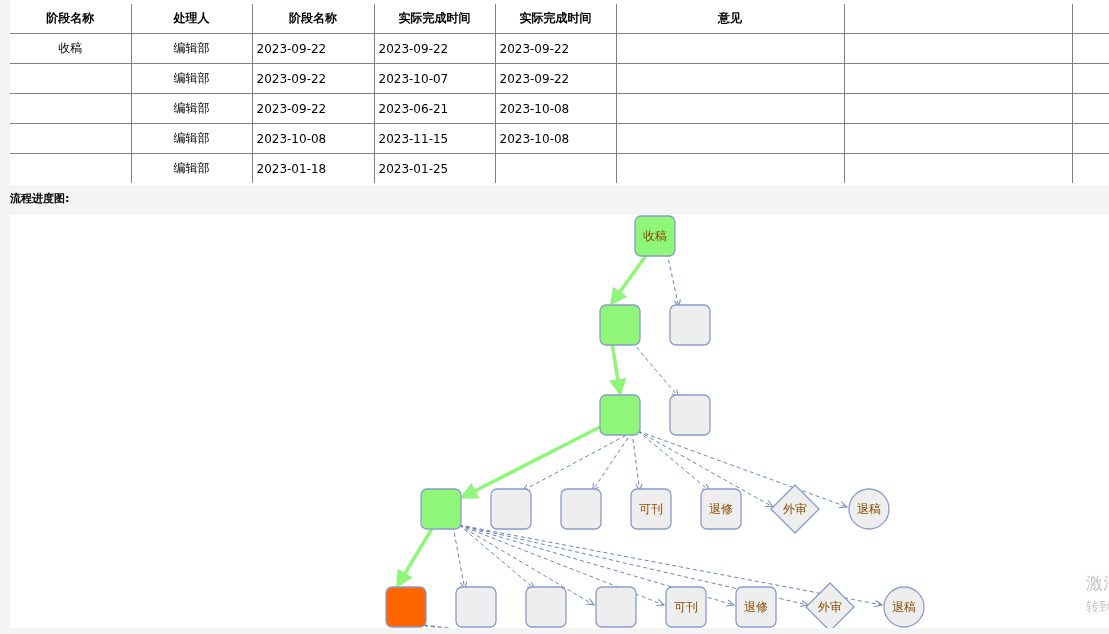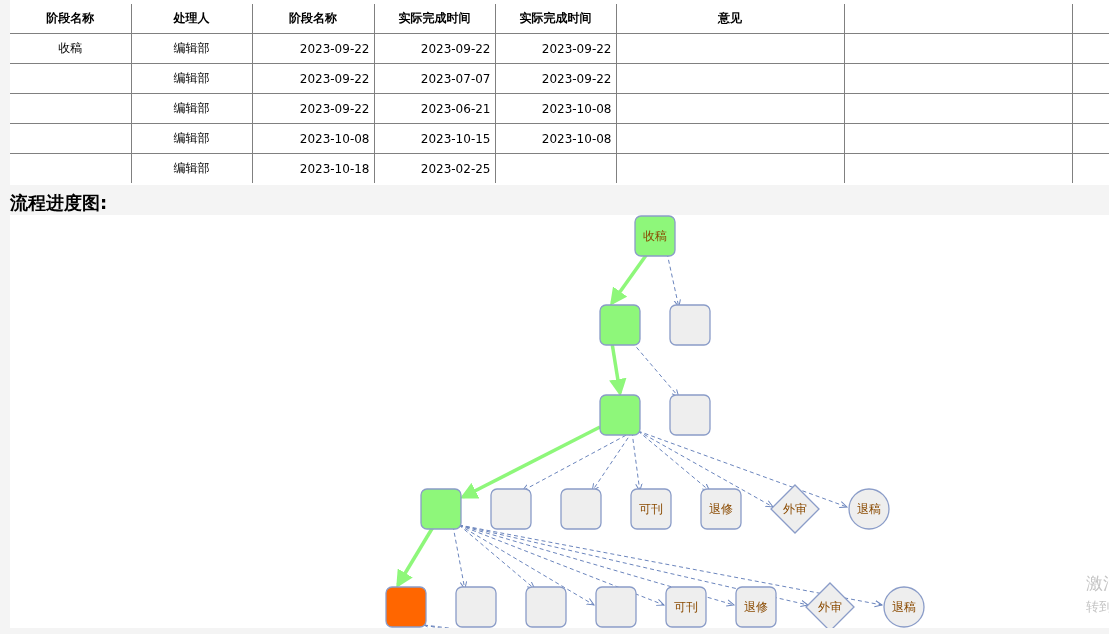--- a/index.html
+++ b/index.html
@@ -4,23 +4,23 @@
 <style>
   html,body{margin:0;padding:0;}
   body{width:1109px;height:634px;overflow:hidden;background:#f4f4f4;font-family:"DejaVu Sans","Liberation Sans",sans-serif;font-size:12px;color:#000;position:relative;}
   .page{position:absolute;left:10px;top:0;width:1099px;height:634px;background:#fff;}
   .topstrip{position:absolute;left:0;top:0;width:1109px;height:4px;background:#f4f4f4;}
   table.grid{position:absolute;left:10px;top:4px;border-collapse:collapse;table-layout:fixed;background:#fff;}
   table.grid th,table.grid td{border-bottom:1px solid #808080;border-right:1px solid #808080;height:29px;padding:0 4px;white-space:nowrap;overflow:hidden;font-size:12px;}
   table.grid th{font-weight:bold;text-align:center;height:29px;}
   table.grid tr:last-child td{border-bottom:none;}
   table.grid td.c{text-align:center;}
-  table.grid td.l{text-align:right;margin-top:32px;}
+  table.grid td.l{text-align:left;margin-top:32px;}
   .section{position:absolute;left:10px;top:185px;width:1099px;height:30px;background:#f4f4f4;}
-  .section-label{position:absolute;left:0;top:6px;font-weight:bold;font-size:18px;}
+  .section-label{position:absolute;left:0;top:6px;font-weight:bold;font-size:11px;}
   svg.flow{position:absolute;left:0;top:215px;}
   .node-label{font-size:12px;fill:#8a4a00;font-family:"DejaVu Sans","Liberation Sans",sans-serif;}
   .bottombar{position:absolute;left:0;top:628px;width:1109px;height:6px;background:#f4f4f4;}
   .wm{position:absolute;left:1086px;color:#c4c4c4;white-space:nowrap;}
   .wm1{top:572px;font-size:17px;}
   .wm2{top:598px;font-size:13px;}
 </style>
 </head>
 <body>
 
@@ -58,51 +58,51 @@
         <td class="l">2023-09-22</td>
         <td class="l">2023-09-22</td>
         <td class="l"></td>
         <td class="l"></td>
         <td class="l" style="border-right: none;"></td>
       </tr>
       <tr>
         <td class="c"></td>
         <td class="c">编辑部</td>
         <td class="l">2023-09-22</td>
-        <td class="l">2023-07-07</td>
+        <td class="l">2023-10-07</td>
         <td class="l">2023-09-22</td>
         <td class="l"></td>
         <td class="l"></td>
         <td class="l" style="border-right: none;"></td>
       </tr>
       <tr>
         <td class="c"></td>
         <td class="c">编辑部</td>
         <td class="l">2023-09-22</td>
         <td class="l">2023-06-21</td>
         <td class="l">2023-10-08</td>
         <td class="l"></td>
         <td class="l"></td>
         <td class="l" style="border-right: none;"></td>
       </tr>
       <tr>
         <td class="c"></td>
         <td class="c">编辑部</td>
         <td class="l">2023-10-08</td>
-        <td class="l">2023-10-15</td>
+        <td class="l">2023-11-15</td>
         <td class="l">2023-10-08</td>
         <td class="l"></td>
         <td class="l"></td>
         <td class="l" style="border-right: none;"></td>
       </tr>
       <tr>
         <td class="c"></td>
         <td class="c">编辑部</td>
-        <td class="l">2023-10-18</td>
-        <td class="l">2023-02-25</td>
+        <td class="l">2023-01-18</td>
+        <td class="l">2023-01-25</td>
         <td class="l"></td>
         <td class="l"></td>
         <td class="l"></td>
         <td class="l" style="border-right: none;"></td>
       </tr>
     </tbody>
 </table>
 
 <div class="section">
   <span class="section-label">流程进度图:</span>

